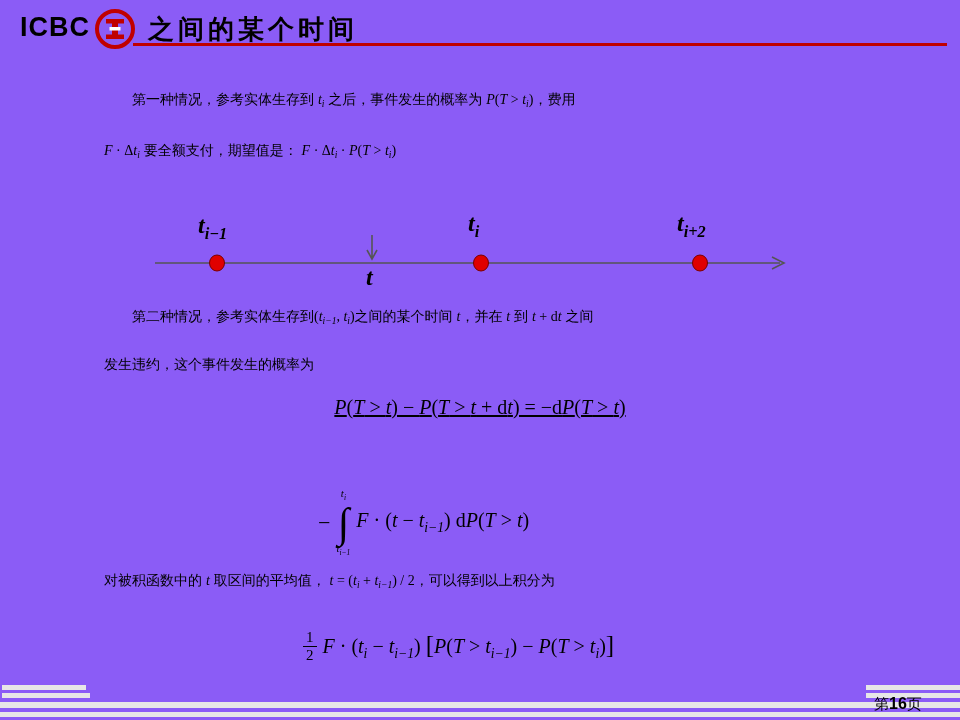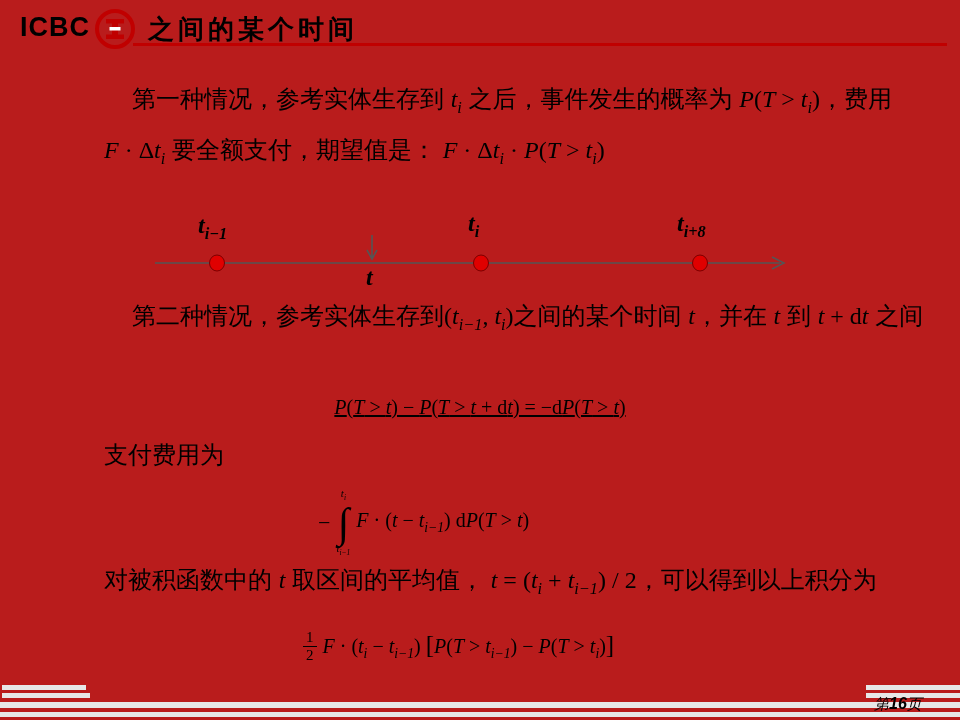--- a/index.html
+++ b/index.html
@@ -1,29 +1,29 @@
 <!DOCTYPE html>
 <html><head>
 <meta charset="utf-8">
 <style>
   html,body { margin:0; padding:0; background:#fff; }
-  .slide { position:relative; width:960px; height:720px; background:#b91c1c; overflow:hidden;
+  .slide { position:relative; width:960px; height:720px; background:#8b5cf6; overflow:hidden;
            font-family:"Liberation Sans", sans-serif; color:#000; }
 
   
   .hdr-icbc { position:absolute; left:20px; top:12px; font-weight:bold; font-size:27px;
               letter-spacing:1px; font-family:"Liberation Sans",sans-serif; }
   .hdr-emblem { position:absolute; left:92px; top:6px; }
   .hdr-bank { position:absolute; left:148px; top:12px; font-weight:bold; font-size:26px;
               letter-spacing:4px; }
   .hdr-rule { position:absolute; left:133px; top:43px; width:814px; height:2.5px;
               background:var(--accent,#c00000); }
 
   
-  .para { position:absolute; left:104px; width:770px; margin:0; font-size:24px;
+  .para { position:absolute; left:104px; width:770px; margin:0; font-size:14px;
           line-height:26px; white-space:nowrap; }
   .para.indent { padding-left:28px; }
   .cn { font-family:"Liberation Sans", sans-serif; }
   .math { font-family:"Liberation Serif", serif; }
   .seg-i { font-style:italic; }
   .seg-r { font-style:normal; }
   .seg-si { font-style:italic; font-size:68%; vertical-align:-0.35em; }
   .seg-br { font-style:normal; font-size:125%; }
 
   
@@ -44,21 +44,21 @@
   
   .tl-svg { position:absolute; left:150px; top:215px; }
   .tl-axis { stroke:var(--axis,#555); stroke-width:1.6; fill:none; }
   .tl-dot  { fill:var(--dot,#e00000); stroke:var(--dot-border,#7a0000); stroke-width:1; }
   .tl-label { position:absolute; font-family:"Liberation Serif",serif; font-weight:bold;
               font-size:24px; white-space:nowrap; }
 
   
   .stripe { position:absolute; background:var(--stripe,#e7e7e7); }
   .pagenum { position:absolute; left:874px; top:695px; font-size:15px; z-index:5;
-             font-family:"Liberation Sans",sans-serif; color:#000;font-style:italic; }
+             font-family:"Liberation Sans",sans-serif; color:#000; }
   .pagenum b { font-size:16px; }
 </style>
 </head>
 <body>
 
 <div class="slide" style="--accent: #c00000; --dot: #e00000; --dot-border: #7a0000; --axis: #555555; --stripe: #e7e7e7;">
 
   <div>
     <span class="hdr-icbc">ICBC</span>
     <svg class="hdr-emblem" width="46" height="46" viewBox="0 0 46 46">
@@ -78,28 +78,28 @@
   <svg class="tl-svg" width="660" height="95" viewBox="0 0 660 95">
     <line class="tl-axis" x1="5" y1="48" x2="630" y2="48"></line>
     <polyline class="tl-axis" points="622,42 634,48 622,54"></polyline>
     <path class="tl-axis" d="M222 20 V42 M217 35 L222 44 L227 35" stroke-width="1.2"></path>
     <ellipse class="tl-dot" cx="67" cy="48" rx="7.5" ry="8"></ellipse>
     <ellipse class="tl-dot" cx="331" cy="48" rx="7.5" ry="8"></ellipse>
     <ellipse class="tl-dot" cx="550" cy="48" rx="7.5" ry="8"></ellipse>
   </svg>
   <div class="tl-label" style="left:198px; top:212px"><span class="seg-i">t</span><span class="seg-si">i−1</span></div>
   <div class="tl-label" style="left:468px; top:210px"><span class="seg-i">t</span><span class="seg-si">i</span></div>
-  <div class="tl-label" style="left:677px; top:210px"><span class="seg-i">t</span><span class="seg-si">i+8</span></div>
+  <div class="tl-label" style="left:677px; top:210px"><span class="seg-i">t</span><span class="seg-si">i+2</span></div>
   <div class="tl-label" style="left:366px; top:264px"><span class="seg-i">t</span></div>
 
   <p class="para indent" style="top:303px"><span class="cn">第二种情况，参考实体生存到</span><span class="math"><span class="seg-r">(</span><span class="seg-i">t</span><span class="seg-si">i−1</span><span class="seg-r">, </span><span class="seg-i">t</span><span class="seg-si">i</span><span class="seg-r">)</span></span><span class="cn">之间的某个时间 </span><span class="math"><span class="seg-i">t</span></span><span class="cn">，并在 </span><span class="math"><span class="seg-i">t</span></span><span class="cn"> 到 </span><span class="math"><span class="seg-i">t</span><span class="seg-r"> + d</span><span class="seg-i">t</span></span><span class="cn"> 之间</span></p>
+  <p class="para" style="top:351px"><span class="cn">发生违约，这个事件发生的概率为</span></p>
 
   <div class="formula f-center math" style="top:396px"><span class="seg-i">P</span><span class="seg-r">(</span><span class="seg-i">T</span><span class="seg-r"> &gt; </span><span class="seg-i">t</span><span class="seg-r">) − </span><span class="seg-i">P</span><span class="seg-r">(</span><span class="seg-i">T</span><span class="seg-r"> &gt; </span><span class="seg-i">t</span><span class="seg-r"> + d</span><span class="seg-i">t</span><span class="seg-r">) = −d</span><span class="seg-i">P</span><span class="seg-r">(</span><span class="seg-i">T</span><span class="seg-r"> &gt; </span><span class="seg-i">t</span><span class="seg-r">)</span></div>
 
-  <p class="para" style="top:442px"><span class="cn">支付费用为</span></p>
 
   <div class="formula f-int" style="left:318px; top:488px">
     <span class="big-minus">−</span>
     <span class="int-col">
       <span class="int-lim math"><span class="seg-i">t</span><span class="seg-si">i</span></span>
       <span class="int-sym">∫</span>
       <span class="int-lim math"><span class="seg-i">t</span><span class="seg-si">i−1</span></span>
     </span>
     <span class="math"><span class="seg-i">F</span><span class="seg-r"> · (</span><span class="seg-i">t</span><span class="seg-r"> − </span><span class="seg-i">t</span><span class="seg-si">i−1</span><span class="seg-r">) d</span><span class="seg-i">P</span><span class="seg-r">(</span><span class="seg-i">T</span><span class="seg-r"> &gt; </span><span class="seg-i">t</span><span class="seg-r">)</span></span>
   </div>

